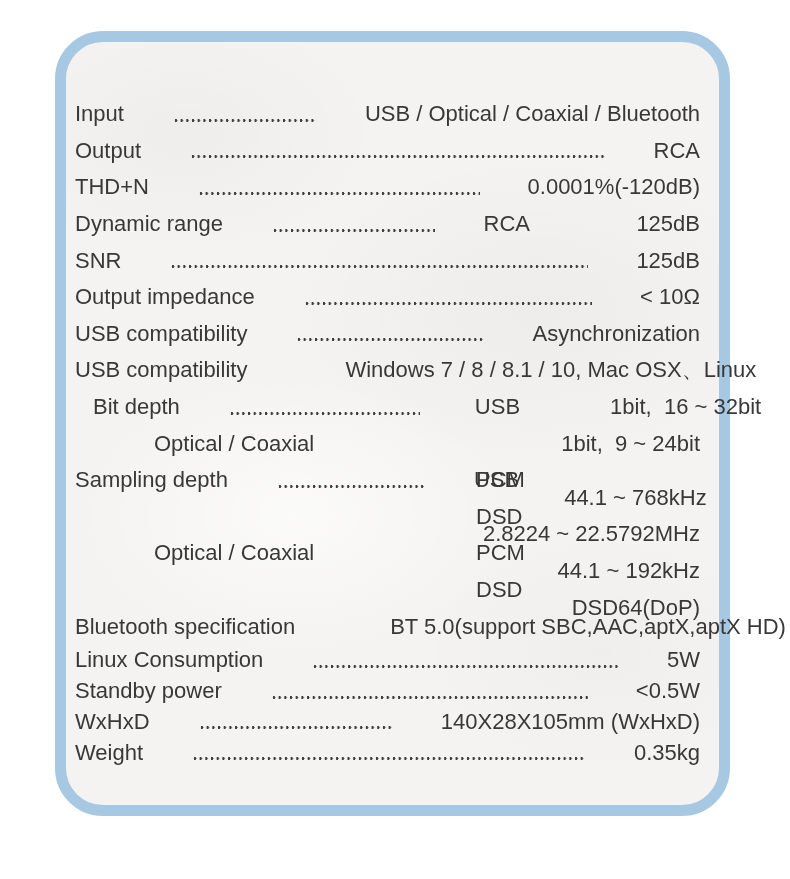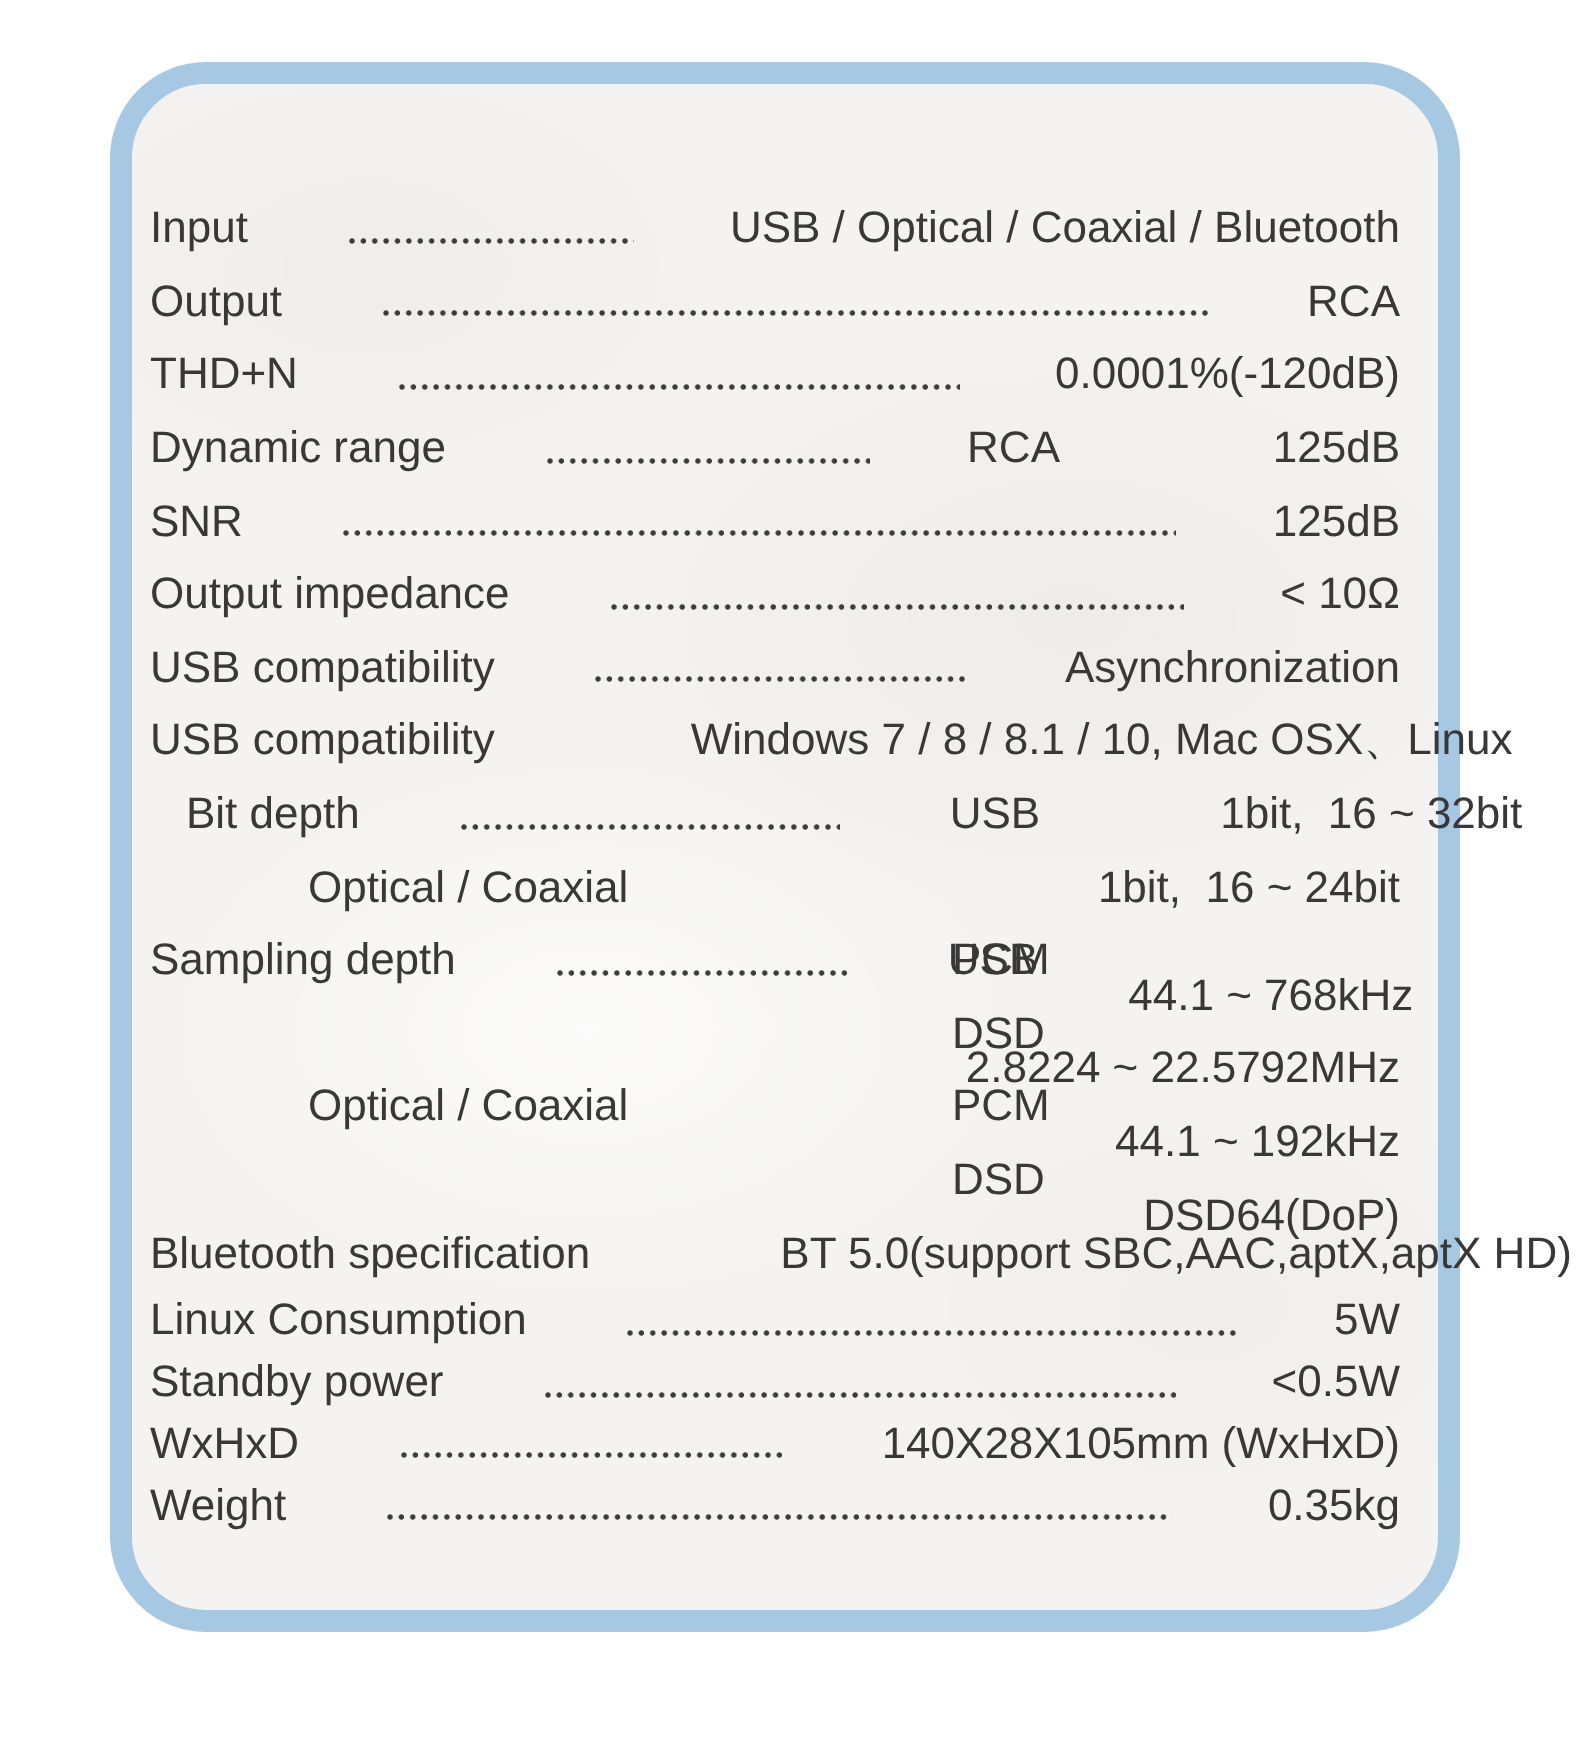--- a/index.html
+++ b/index.html
@@ -106,21 +106,21 @@
       <span class="lbl">Bit depth</span>
       <span class="dots w190"></span>
       <span class="mid gap">USB</span>
       <span class="sp"></span>
       <span class="val">1bit,  16 ~ 32bit</span>
     </div>
 
     <div class="row">
       <span class="sub">Optical / Coaxial</span>
       <span class="sp"></span>
-      <span class="val">1bit,  16 ~ 24bit</span>
+      <span class="val">1bit,  9 ~ 24bit</span>
     </div>
 
     <div class="row">
       <span class="lbl">Sampling depth</span>
       <span class="dots w147"></span>
       <span class="mid">USB</span>
       <span class="col">PCM</span>
       <span class="val mla">44.1 ~ 768kHz</span>
     </div>
 

